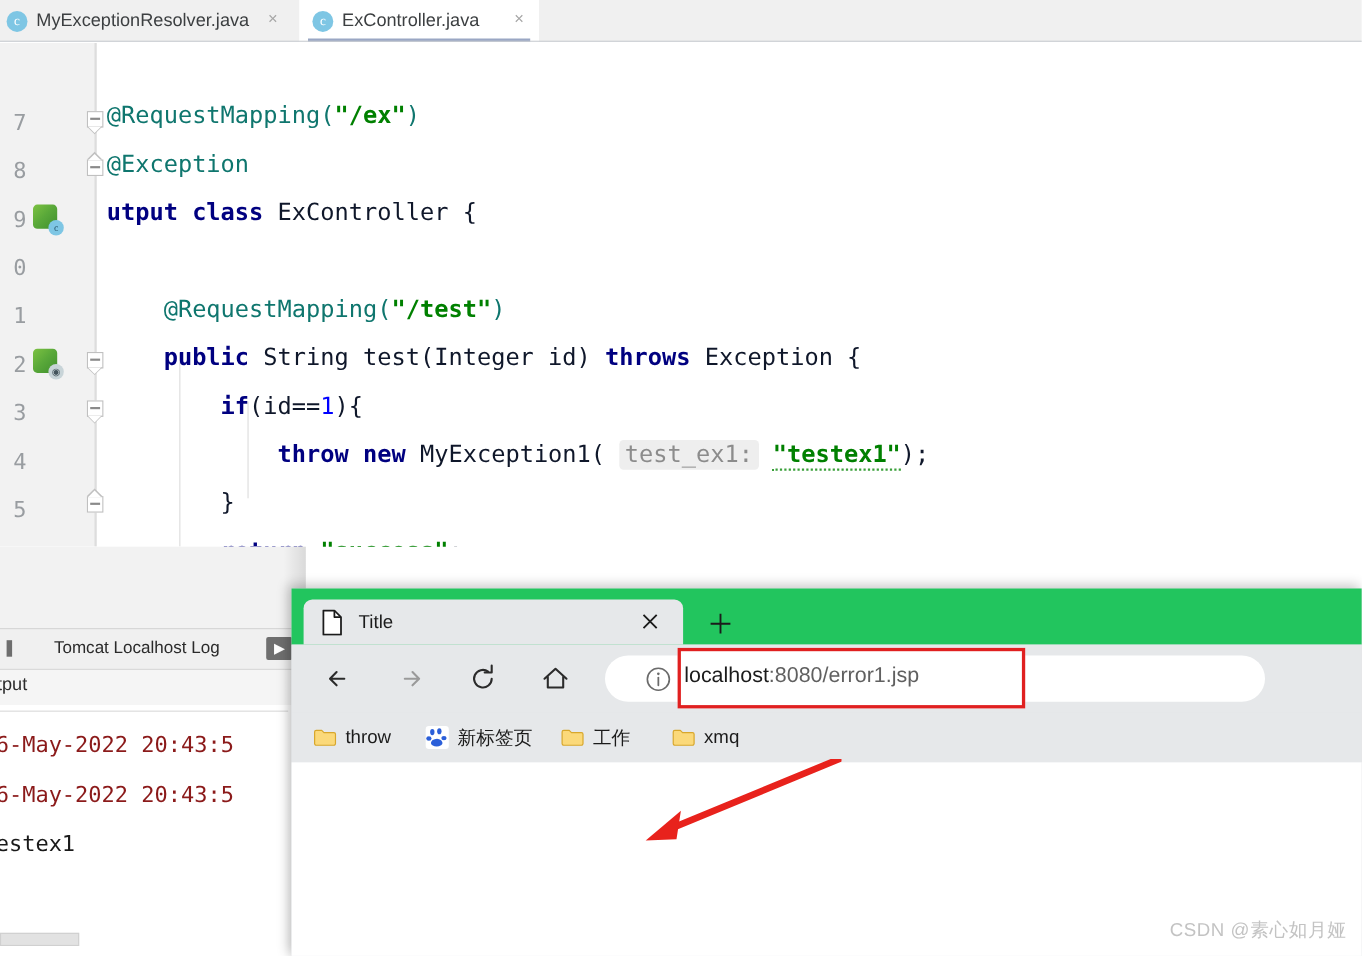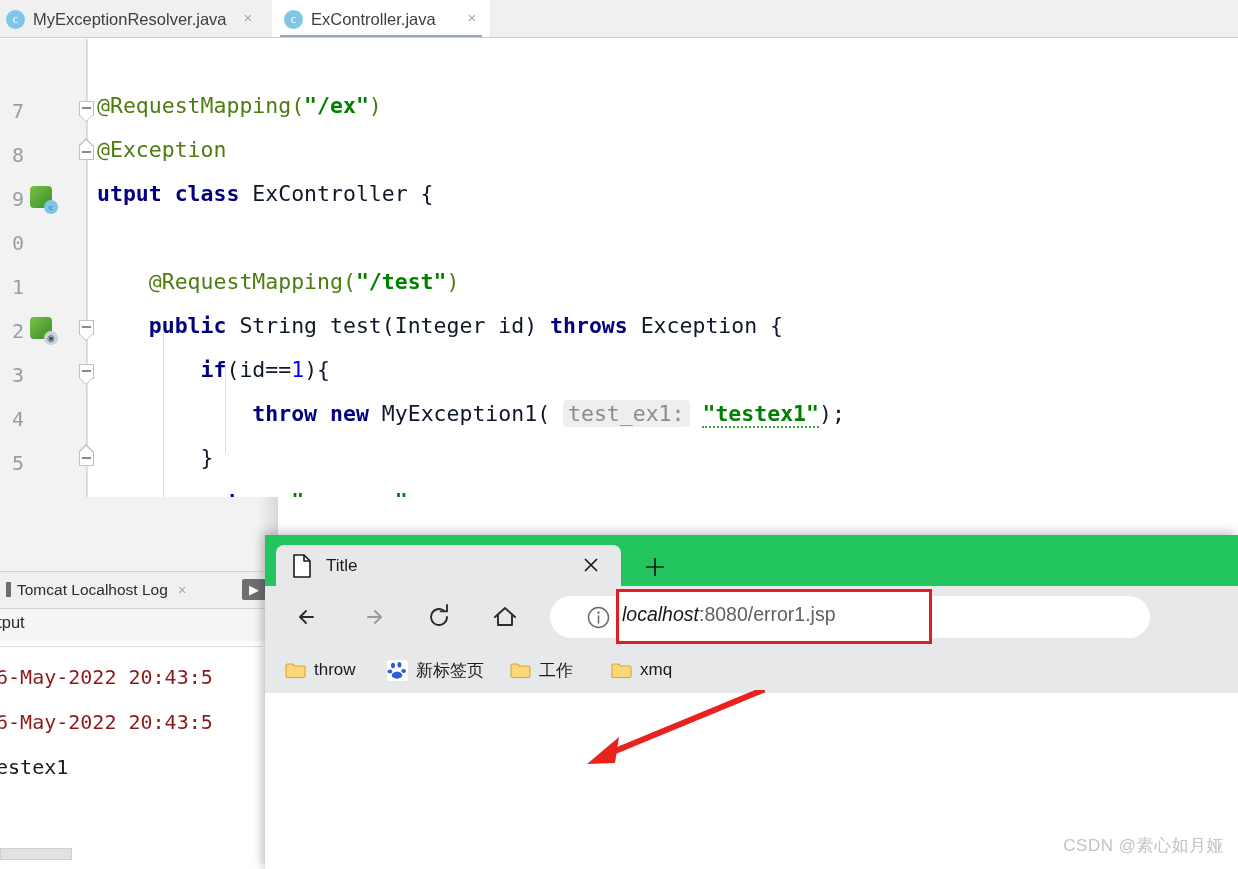--- a/index.html
+++ b/index.html
@@ -51,34 +51,34 @@
              border-left:6.5px solid transparent;border-right:6.5px solid transparent;border-top:6px solid #ffffff;}
   .fold.up .tri{top:-7px;border-top:none;border-bottom:7px solid #c0c0c0;}
   .fold.up .tri i{top:1.5px;border-top:none;border-bottom:6px solid #ffffff;}
 
   .indentline{position:absolute;width:1px;background:#dcdcdc;}
 
   .code{position:absolute;left:97px;top:0;width:1141px;height:458px;
         font-family:"DejaVu Sans Mono", monospace;font-size:21.5px;white-space:pre;}
   .cline{position:absolute;left:0;white-space:pre;line-height:26px;}
   .k{color:#000080;font-weight:bold;}
-  .ann{color:#4d7c0f;}
+  .ann{color:#0f766e;}
   .str{color:#008000;font-weight:bold;}
   .plain{color:#0f172a;}
   .num{color:#0000ff;}
   .hintbox{background:#eeeeee;color:#8c8c8c;border-radius:4px;padding:1px 5px;font-weight:normal;}
   .squig{border-bottom:2px dotted #3aa03a;}
 
   
   .logwin{position:absolute;left:0;top:497px;width:278px;height:372px;background:#ffffff;}
   .logwin-top{position:absolute;left:0;top:0;width:278px;height:74px;background:#f2f2f2;}
   .logtabs{position:absolute;left:0;top:74px;width:278px;height:36px;background:#f0f0f0;
            border-top:1px solid #d4d4d4;border-bottom:1px solid #d4d4d4;}
   .logtab{position:absolute;left:0;top:0;height:35px;display:flex;align-items:center;
-          padding-left:6px;font-size:15.5px;color:#2b2b2b;}
+          padding-left:6px;font-size:15.5px;color:#2b2b2b;gap:32px;}
   .logtab .lbar{width:5px;height:15px;background:#6e6e6e;margin-right:6px;}
   .logtab .lx{margin-left:10px;color:#a8a8a8;font-size:15px;}
   .logtab-arrow{position:absolute;right:12px;top:7px;width:24px;height:21px;background:#6f6f6f;
                 color:#ffffff;font-size:13px;line-height:21px;text-align:center;border-radius:2px;}
   .logsub{position:absolute;left:0;top:112px;width:278px;height:32px;background:#f5f5f5;}
   .logsub span{position:absolute;left:-12px;top:4px;font-size:16.5px;color:#2b2b2b;}
   .logbody{position:absolute;left:0;top:144px;width:278px;height:690px;background:#ffffff;overflow:hidden;}
   .logline{position:absolute;left:-16px;font-family:"DejaVu Sans Mono", monospace;font-size:20px;white-space:pre;}
   .logline.red{color:#8b1a1a;}
   .logline.blk{color:#1a1a1a;}
@@ -97,21 +97,21 @@
   .btab .btitle{margin-left:14px;font-size:17px;color:#1b1b1b;}
   .btab .bx{position:absolute;right:20px;top:10px;width:20px;height:20px;}
   .newtab{position:absolute;left:378px;top:20px;width:24px;height:24px;}
 
   .navbar{position:absolute;left:0;top:51px;width:973px;height:62px;background:#e6e8ea;}
   .navbtn{position:absolute;top:14px;width:34px;height:34px;}
   .omnibox{position:absolute;left:285px;top:10px;width:600px;height:42px;background:#ffffff;border-radius:21px;}
   .infoicon{position:absolute;left:37px;top:10px;width:23px;height:23px;}
   .urlbox{position:absolute;left:351px;top:3px;width:316px;height:55px;border:3px solid #e02020;box-sizing:border-box;background:#ffffff;}
   .urltext{position:absolute;left:357px;top:17px;font-size:19.5px;color:#606060;white-space:nowrap;}
-  .urltext b{color:#1b1b1b;font-weight:normal;font-style:italic;}
+  .urltext b{color:#1b1b1b;font-weight:normal;}
 
   .bookmarks{position:absolute;left:0;top:113px;width:973px;height:45px;background:#e6e8ea;}
   .bmk{position:absolute;top:7px;height:30px;display:flex;align-items:center;font-size:17px;color:#1b1b1b;}
   .bmk .bmlabel{margin-left:8px;white-space:nowrap;}
   .folder{width:21px;height:17px;flex:0 0 auto;}
   .baiduicon{width:21px;height:21px;flex:0 0 auto;background:#ffffff;border-radius:3px;position:relative;}
 
   .page{position:absolute;left:0;top:158px;width:973px;height:176px;background:#ffffff;}
   .pagetext{position:absolute;left:17px;top:18px;font-size:29px;color:#111111;
             font-family:"Liberation Sans", sans-serif;}

